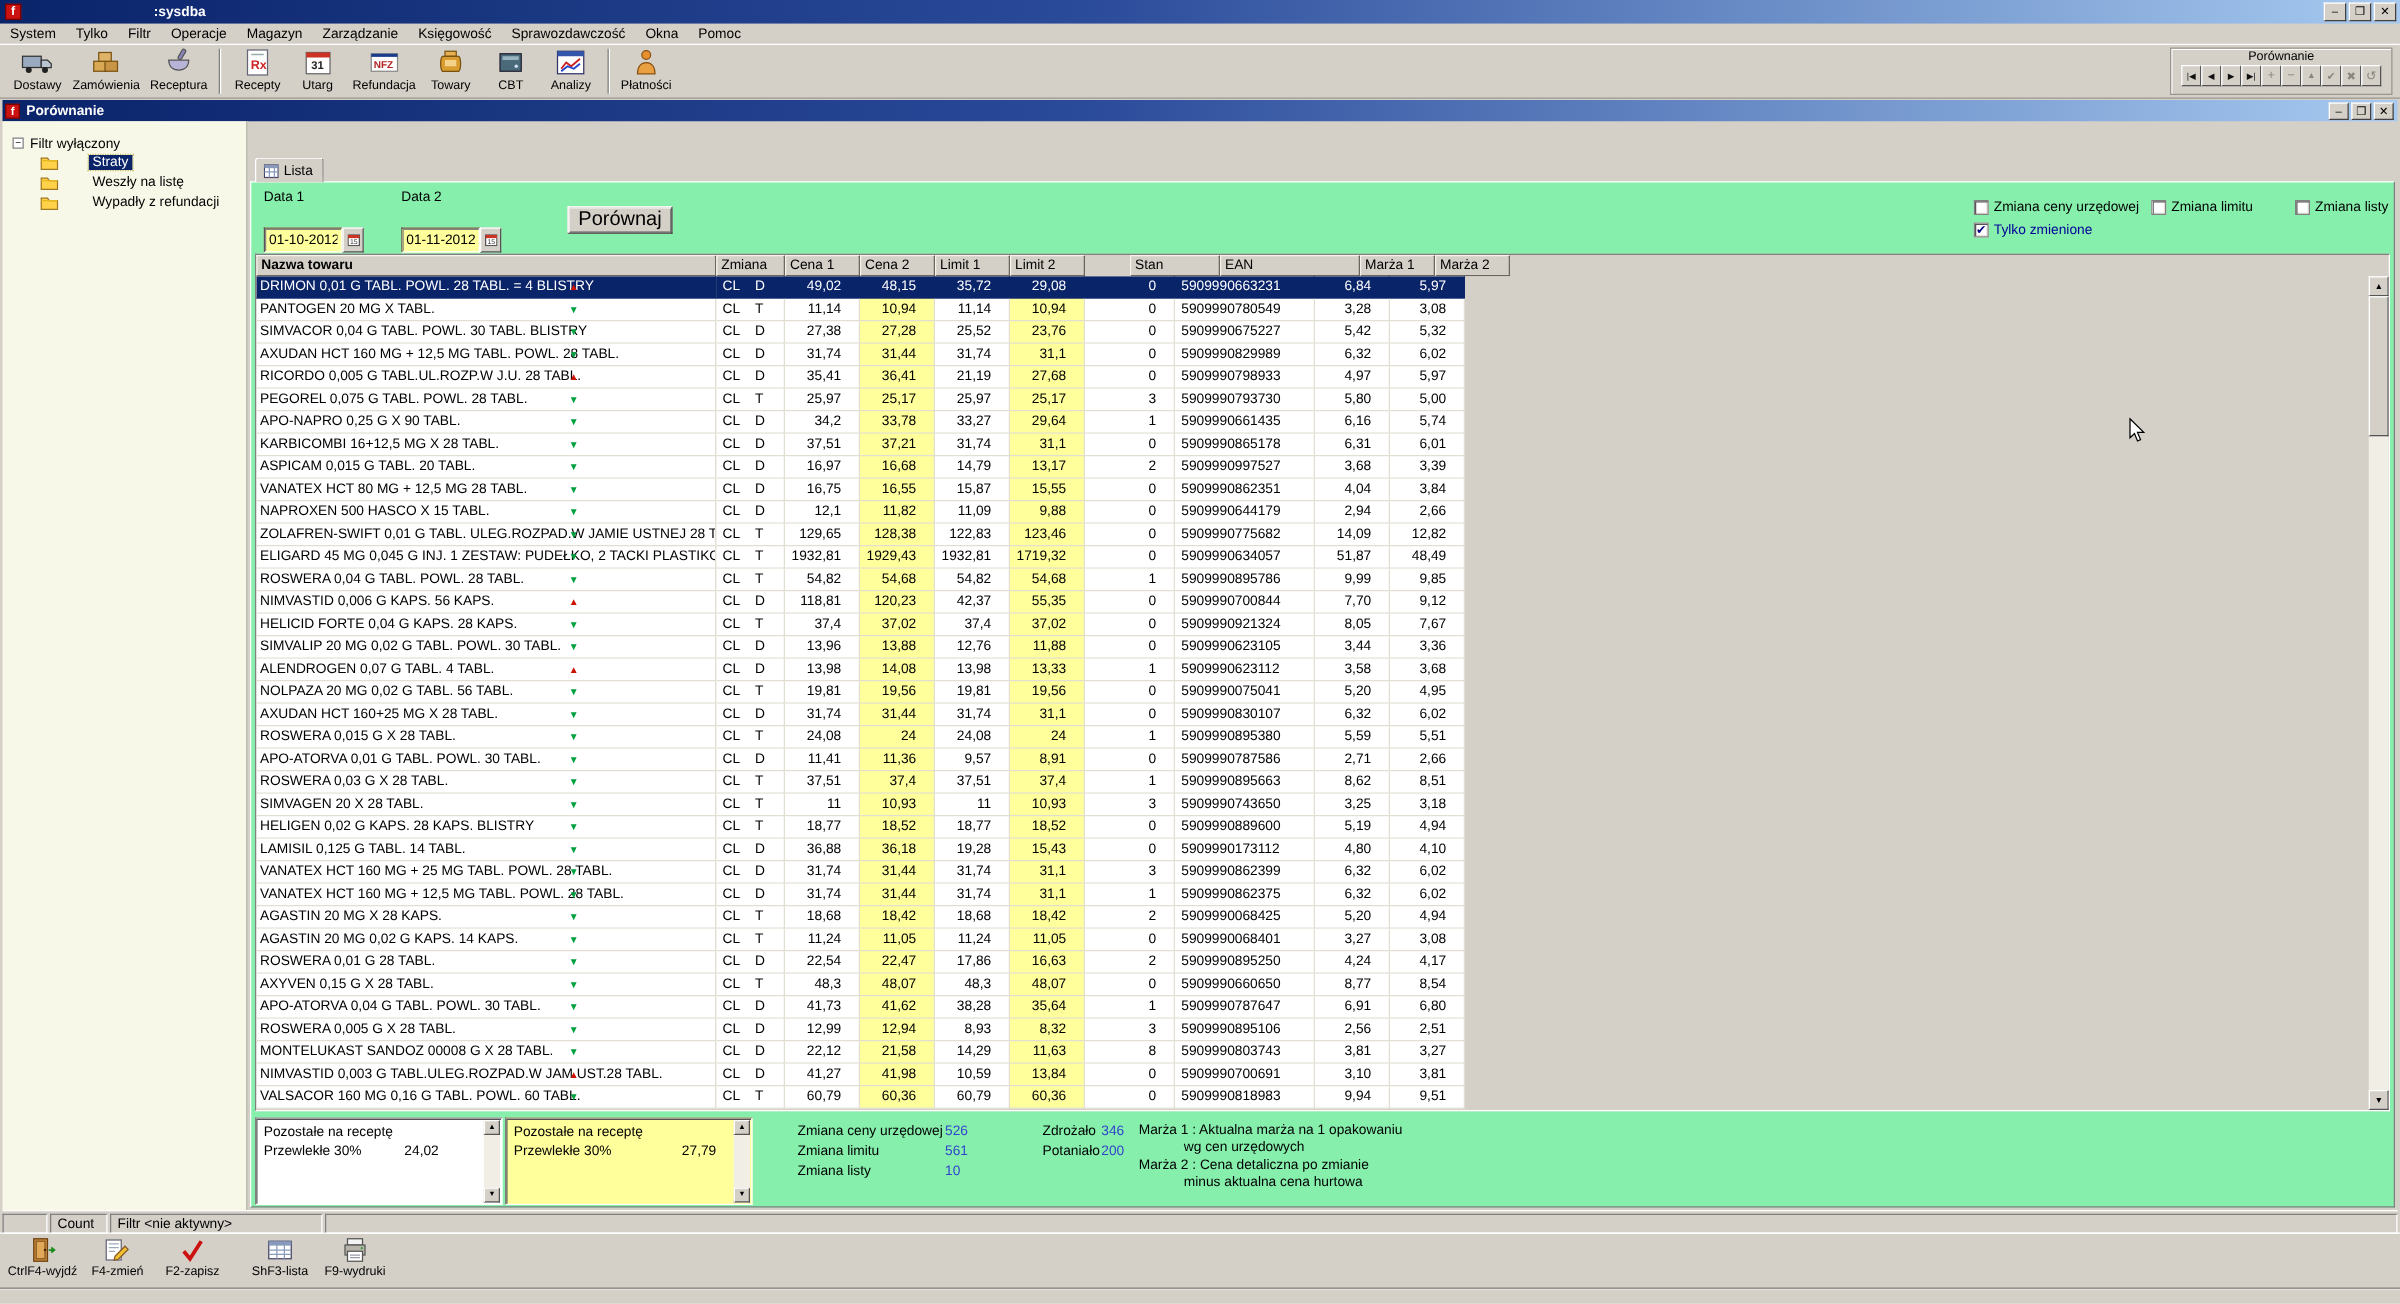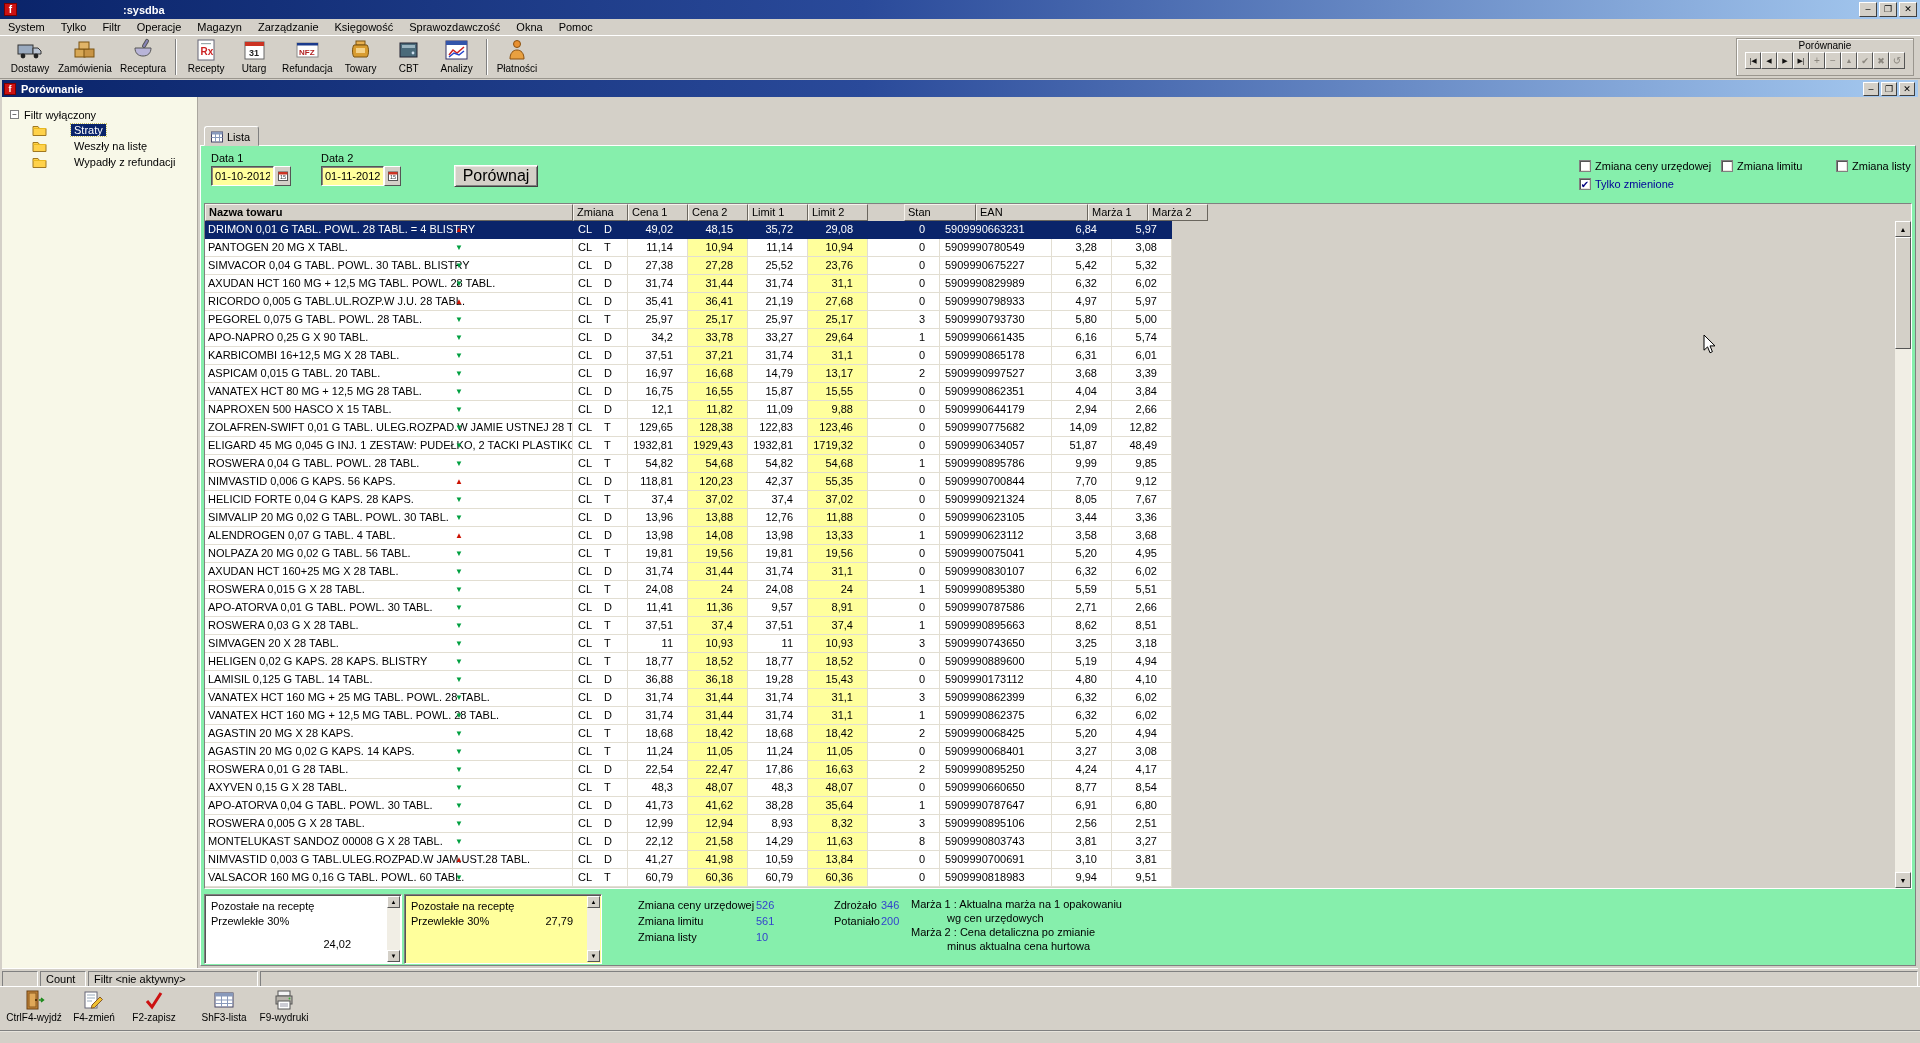--- a/index.html
+++ b/index.html
@@ -67,21 +67,21 @@
   .main { position:absolute; left:198px; top:97px; right:2px; bottom:75px; }
   .tab { position:absolute; left:6px; top:29px; height:20px; padding:2px 8px 0 6px; background:#d4d0c8;
     border:1px solid; border-color:#fff #808080 #d4d0c8 #fff; border-radius:3px 3px 0 0;
     display:flex; align-items:center; z-index:2; }
   .tab-icon { margin-right:4px; display:flex; }
   .tabpage { position:absolute; left:2px; top:48px; right:2px; bottom:2px; background:#86efac;
     border:1px solid; border-color:#fff #808080 #808080 #fff; }
 
   .flabel { position:absolute; top:6px; }
   .flabel.d1 { left:10px; } .flabel.d2 { left:120px; }
-  .datefield { position:absolute; top:20px; width:80px; height:20px; display:flex; }
+  .datefield { position:absolute; top:36px; width:80px; height:20px; display:flex; }
   .datefield.d1 { left:10px; } .datefield.d2 { left:120px; }
   .dateinput { flex:1; width:60px; background:#ffff9c; border:1px solid; border-color:#555 #fff #fff #555;
     box-shadow:inset 1px 1px 0 #8a867e; font-family:"Liberation Sans",sans-serif; font-size:11px; padding:0 3px; }
   .datebtn { width:17px; background:#d4d0c8; border:1px solid; border-color:#fff #555 #555 #fff;
     display:flex; align-items:center; justify-content:center; }
   .comparebtn { position:absolute; left:253px; top:19px; width:84px; height:22px; background:#d4d0c8;
     border:1px solid; border-color:#fff #404040 #404040 #fff; box-shadow:inset 1px 1px 0 #ece9e2, inset -1px -1px 0 #808080;
     font-family:"Liberation Sans",sans-serif; font-size:16px; }
 
   .cbs { position:absolute; left:1378px; top:13px; width:334px; height:36px; }
@@ -133,21 +133,21 @@
   .sthumb { position:absolute; left:0; top:16px; width:16px; height:112px; background:#d4d0c8;
     border:1px solid; border-color:#fff #555 #555 #fff; }
 
   
   .memo { position:absolute; top:748px; height:70px; background:#fff; border:1px solid;
     border-color:#808080 #fff #fff #808080; box-shadow:inset 1px 1px 0 #555; }
   .memo.m1 { left:3px; width:198px; }
   .memo.m2 { left:203px; width:198px; background:#ffff9c; }
   .memo-inner { padding:4px 16px 0 6px; line-height:15px; }
   .memo-line2 { display:flex; }
-  .memo.m1 .memo-val { margin-left:auto; margin-right:34px;margin-top:23px; }
+  .memo.m1 .memo-val { margin-left:auto; margin-right:34px; }
   .memo.m2 .memo-val { margin-left:auto; margin-right:12px; }
   .memo-scroll { position:absolute; right:1px; top:1px; bottom:1px; width:13px; background:#f1eee5; }
   .msar { position:absolute; left:0; width:13px; height:12px; background:#d4d0c8; border:1px solid;
     border-color:#fff #555 #555 #fff; font-size:6px; display:flex; align-items:center; justify-content:center; }
   .msar.up { top:0; } .msar.dn { bottom:0; }
 
   .stats1 { position:absolute; left:437px; top:751px; line-height:16px; }
   .stats2 { position:absolute; left:633px; top:751px; line-height:16px; }
   .stat-line { display:flex; white-space:nowrap; }
   .stats1 .stat-lab { width:118px; }

